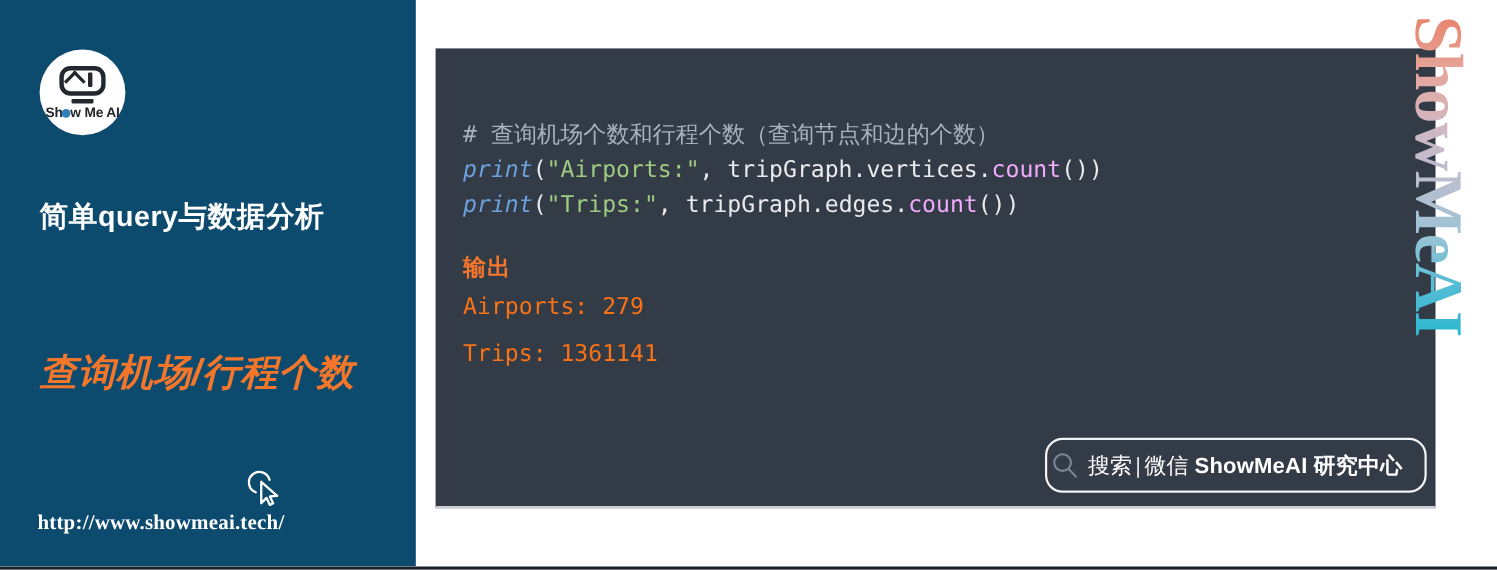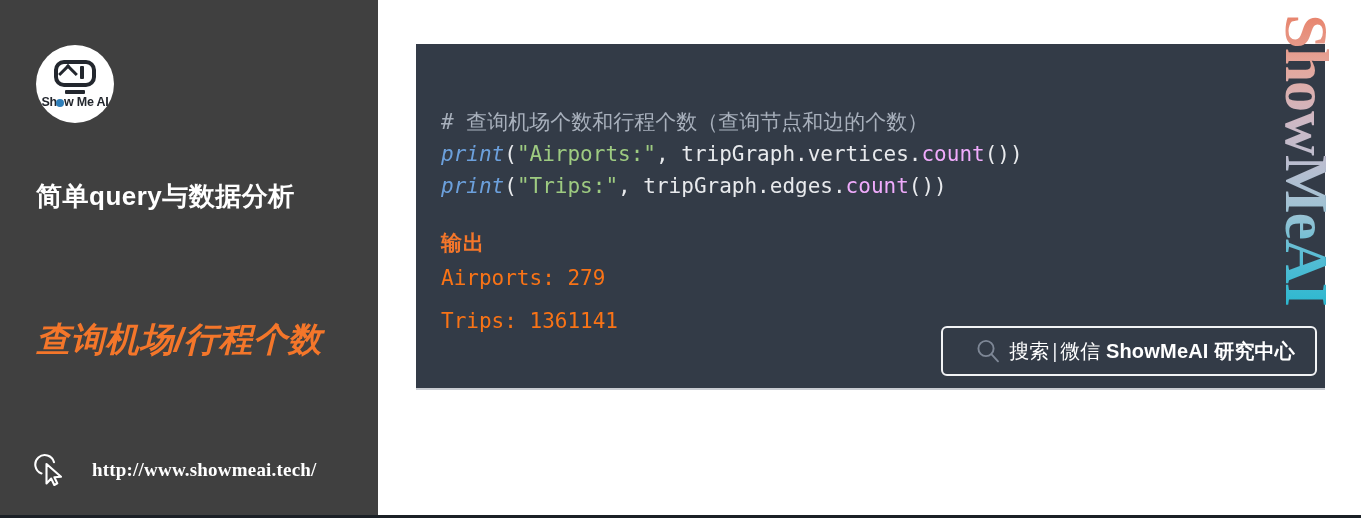--- a/index.html
+++ b/index.html
@@ -22,21 +22,21 @@
     border-bottom: 3px solid #1b2026;
   }
 
   
   .sidebar {
     position: absolute;
     left: 0;
     top: 0;
     width: 378px;
     height: 515px;
-    background: #404040;
+    background: #0c4a6e;
     box-sizing: border-box;
   }
 
   .logo-wrap {
     position: absolute;
     left: 36px;
     top: 45px;
     width: 78px;
     height: 78px;
   }
@@ -135,44 +135,45 @@
     letter-spacing: 0.5px;
     line-height: 1.15;
     font-family: "Liberation Sans", "DejaVu Sans", sans-serif;
   }
 
   .sidebar-footer {
     position: absolute;
     left: 34px;
     bottom: 28px;
     display: flex;
-    align-items: center;
-    gap: 24px;
+    align-items: flex-end;
+    gap: 4px;
+    flex-direction: column;
   }
   .cursor-icon {
     width: 34px;
     height: 34px;
     flex: 0 0 34px;
   }
   .footer-url {
     color: #ffffff;
     font-size: 19px;
     font-family: "Liberation Serif", "DejaVu Serif", serif;
     font-weight: bold;
     letter-spacing: 0.2px;
     white-space: nowrap;
   }
 
   
   .code-panel {
     position: absolute;
-    left: 416px;
+    left: 396px;
     top: 44px;
     width: 909px;
-    height: 346px;
+    height: 418px;
     background: #333b47;
     box-sizing: border-box;
     border-bottom: 2px solid #c9ccd2;
     overflow: hidden;
   }
 
   .code-body {
     position: absolute;
     left: 25px;
     top: 62px;
@@ -207,23 +208,23 @@
     color: #f97316;
     white-space: pre;
   }
 
   
   .search-pill {
     position: absolute;
     right: 8px;
     bottom: 12px;
     height: 50px;
-    padding: 0 20px 0 32px;
+    padding: 0 20px 0 3px;
     border: 2px solid #f2f3f5;
-    border-radius: 6px;
+    border-radius: 16px;
     display: flex;
     align-items: center;
     gap: 8px;
     box-sizing: border-box;
   }
   .search-icon { width: 26px; height: 26px; flex: 0 0 26px; }
   .pill-text {
     color: #ffffff;
     font-size: 20px;
     white-space: nowrap;

